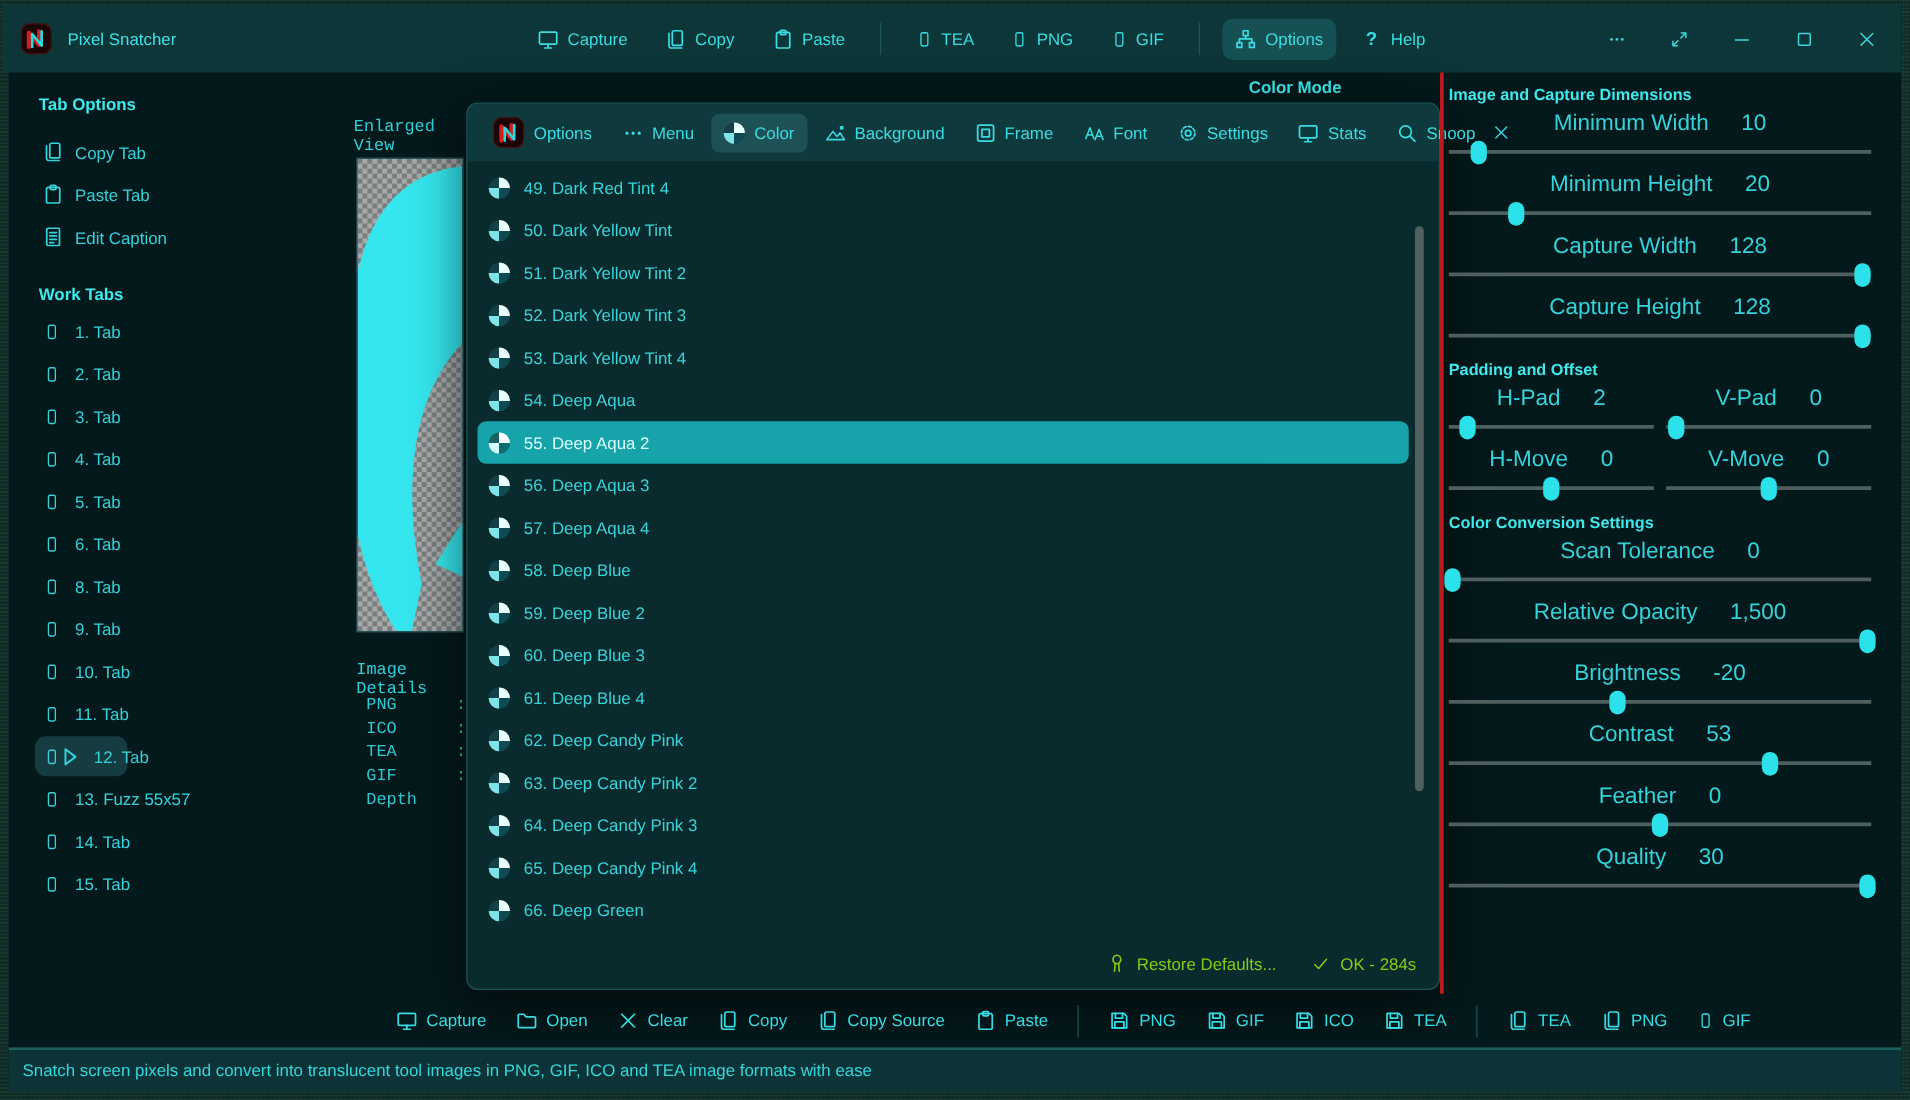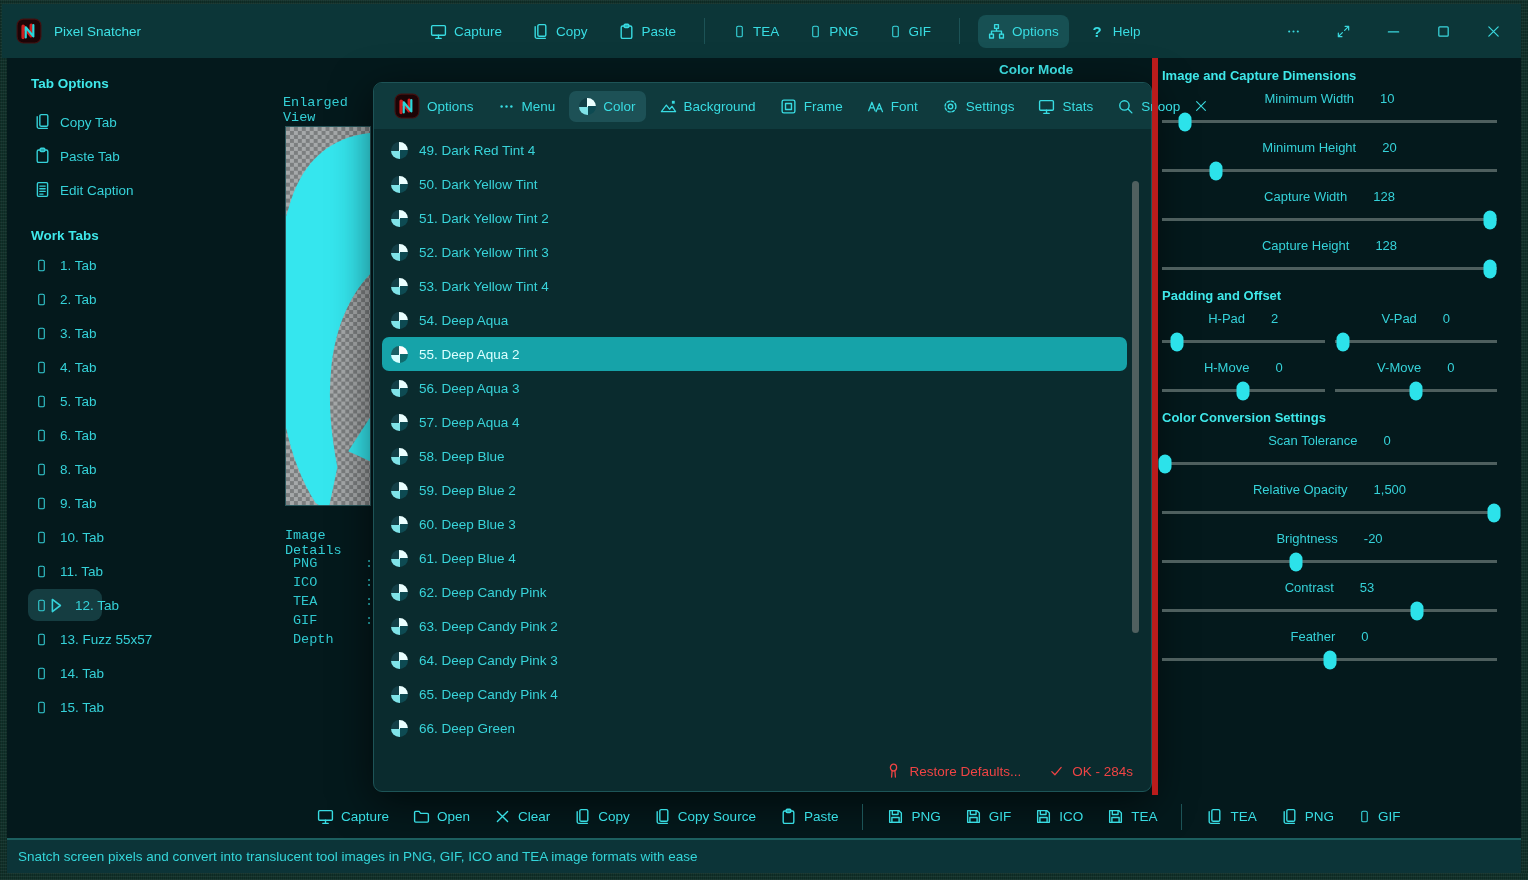--- a/index.html
+++ b/index.html
@@ -66,29 +66,29 @@
   .dlg-tab.active{background:#1d5156;}
   .dlg-close{margin-left:auto;color:#3ad8de;}
   .dlg-close .ico{width:14px;height:14px;}
   .dlg-list{position:absolute;left:8px;right:24px;top:50px;bottom:54px;}
   .dlg-row{height:34px;display:flex;align-items:center;gap:11px;padding-left:9px;color:#38d4da;border-radius:7px;}
   .dlg-row.sel{background:#16a3a9;color:#dcffff;}
   .pie{width:17px;height:17px;border-radius:50%;flex:none;
        background:conic-gradient(#eaffff 0 90deg,#0d4a52 90deg 180deg,#7fe3e8 180deg 270deg,#133f47 270deg 360deg);}
   .dlg-row.sel .pie{background:conic-gradient(#ffffff 0 90deg,#0f6b6e 90deg 180deg,#d6ffff 180deg 270deg,#1b6064 270deg 360deg);}
   .dlg-scroll{position:absolute;right:12px;top:98px;width:7px;height:452px;background:#50605f;border-radius:4px;}
-  .dlg-foot{position:absolute;right:18px;bottom:12px;display:flex;align-items:center;gap:28px;color:#ef4444;}
+  .dlg-foot{position:absolute;right:18px;bottom:12px;display:flex;align-items:center;gap:28px;color:#84cc16;}
   .foot-btn{display:flex;align-items:center;gap:8px;}
   .foot-btn .ico{width:15px;height:16px;}
 
   
-  .panel{position:absolute;left:1152px;top:58px;width:369px;bottom:85px;padding:5px 24px 0 4px;border-left:6px solid #b91c1c;}
+  .panel{position:absolute;left:1152px;top:58px;width:369px;bottom:85px;padding:5px 24px 0 4px;border-left:3px solid #b91c1c;}
   .panel h3{margin:0;font-size:13px;font-weight:bold;color:#3fe8ea;height:24px;display:flex;align-items:center;}
   .slider{height:49px;}
-  .slabel{height:22px;display:flex;align-items:center;justify-content:center;gap:26px;color:#35d2d9;font-size:13px;}
+  .slabel{height:22px;display:flex;align-items:center;justify-content:center;gap:26px;color:#35d2d9;font-size:18px;}
   .track{position:relative;height:3px;background:#4e5f5e;margin:11px 0 13px;}
   .thumb{position:absolute;top:50%;width:13px;height:19px;border-radius:7px;background:#2ce2ea;transform:translate(-50%,-50%);}
   .grid2{display:grid;grid-template-columns:1fr 1fr;column-gap:10px;}
 
   
   .toolbar{position:absolute;left:7px;right:7px;bottom:42px;height:43px;display:flex;align-items:center;
            padding-left:302px;gap:8px;}
   .toolbar .tb-btn{padding:6px 8px;}
   
   .statusbar{position:absolute;left:7px;right:7px;bottom:7px;height:35px;background:#0c3438;
@@ -721,20 +721,29 @@
     </div>
     <div class="slider">
       <div class="slabel">
           <span>Feather</span>
           <span>0</span>
         </div>
       <div class="track">
           <span class="thumb" style="left: 50%;"></span>
         </div>
     </div>
+    <div class="slider">
+      <div class="slabel">
+          <span>Quality</span>
+          <span>30</span>
+        </div>
+      <div class="track">
+          <span class="thumb" style="left: 99%;"></span>
+        </div>
+    </div>
   </div>
 
   <div class="toolbar">
     <div class="tb-btn">
         <span class="ico">
           <svg viewBox="0 0 16 16">
             <rect x="1.5" y="2.5" width="13" height="9" rx="1"></rect>
             <path d="M5.5 14.5h5M8 11.5v3"></path>
           </svg>
         </span>

